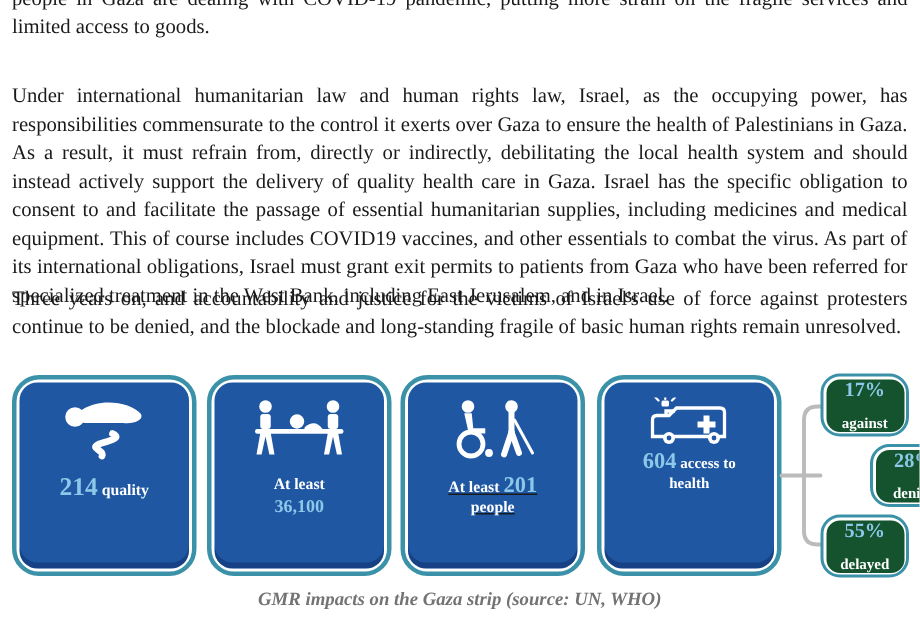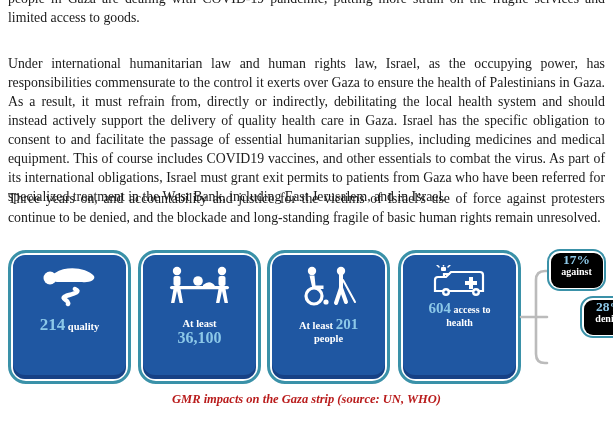--- a/index.html
+++ b/index.html
@@ -25,67 +25,67 @@
 
   .infographic { position: absolute; left: 0; top: 246px; width: 613px; height: 175px; }
 
   .card {
     position: absolute; top: 4px; height: 134px; width: 123px;
     border: 3px solid #3a91a8; border-radius: 18px;
     background: #ffffff; padding: 2px;
   }
   .card-1 { left: 8px; }
   .card-2 { left: 138px; }
-  .card-3 { left: 267px; }
+  .card-3 { left: 267px; text-decoration: underline; }
   .card-4 { left: 398px; }
   .card-inner {
     width: 100%; height: 100%;
     background: #1f57a2; border-radius: 12px;
     box-shadow: inset 0 -4px 0 rgba(10,25,80,0.35);
     display: flex; flex-direction: column; align-items: center;
     padding: 10px 22px 8px;
     text-align: center;
   }
   .card-icon { height: 42px; margin-bottom: 10px; flex: 0 0 auto; }
   .card-4 .card-icon { height: 32px; margin-bottom: 4px; }
   .card-text {
     color: #ffffff; font-weight: bold;
     font-size: 10.5px; line-height: 13px;
   }
   .card-4 .card-text { font-size: 10px; line-height: 12.5px; }
   .card-value {
     color: #8cc8e8; font-size: 17px; line-height: 15px; font-weight: bold;
   }
-  .card-2 .card-value { font-size: 16px; }
+  .card-2 .card-value { font-size: 12px; }
   .card-3 .card-value, .card-4 .card-value { font-size: 15px; }
 
   .stat {
     position: absolute; left: 547px; width: 59px; height: 42px;
     border: 2.5px solid #3a91a8; border-radius: 13px;
     background: #ffffff; padding: 1.5px;
   }
   .stat-0 { top: 3px; }
   .stat-1 { top: 50px; margin-left: 33px; }
   .stat-2 { top: 97px; }
   .stat-inner {
     width: 100%; height: 100%;
-    background: #000000; border-radius: 9px;
-    display: flex; flex-direction: column; align-items: center; justify-content: flex-start;
+    background: #14532d; border-radius: 9px;
+    display: flex; flex-direction: column; align-items: center; justify-content: space-between;
     text-align: center;
   }
   .stat-value { color: #8cc8e8; font-size: 13.5px; line-height: 13px; font-weight: bold; }
   .stat-label { color: #ffffff; font-size: 10px; line-height: 11px; font-weight: bold; }
 
   .connector-svg { position: absolute; left: 515px; top: 0; width: 40px; height: 130px; }
 
   .caption {
     position: absolute; top: 146px; left: 0; width: 613px;
     text-align: center;
     font-size: 12.5px; font-weight: bold; font-style: italic;
-    color: #b91c1c;
+    color: #737373;
   }
   svg { display: block; }
 </style>
 </head>
 <body>
 
 <p class="para para-clip">people in Gaza are dealing with COVID-19 pandemic, putting more strain on the fragile services and limited access to goods.</p>
 
 <p class="para para-2">Under international humanitarian law and human rights law, Israel, as the occupying power, has responsibilities commensurate to the control it exerts over Gaza to ensure the health of Palestinians in Gaza. As a result, it must refrain from, directly or indirectly, debilitating the local health system and should instead actively support the delivery of quality health care in Gaza. Israel has the specific obligation to consent to and facilitate the passage of essential humanitarian supplies, including medicines and medical equipment. This of course includes COVID19 vaccines, and other essentials to combat the virus. As part of its international obligations, Israel must grant exit permits to patients from Gaza who have been referred for specialized treatment in the West Bank, including East Jerusalem, and in Israel.</p>
 
@@ -198,15 +198,21 @@
       <div class="stat-value">17%</div>
       <div class="stat-label">against</div>
     </div>
   </div>
   <div class="stat stat-1">
     <div class="stat-inner">
       <div class="stat-value">28%</div>
       <div class="stat-label">denied</div>
     </div>
   </div>
+  <div class="stat stat-2">
+    <div class="stat-inner">
+      <div class="stat-value">55%</div>
+      <div class="stat-label">delayed</div>
+    </div>
+  </div>
 
   <div class="caption">GMR impacts on the Gaza strip (source: UN, WHO)</div>
 </div>
 
 </body></html>

